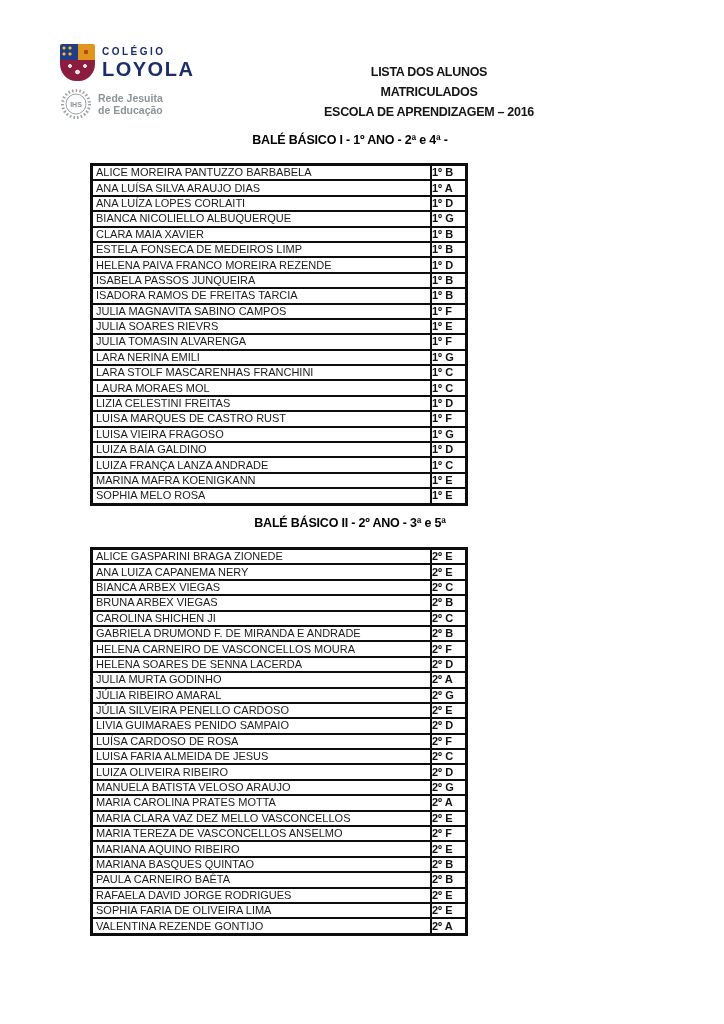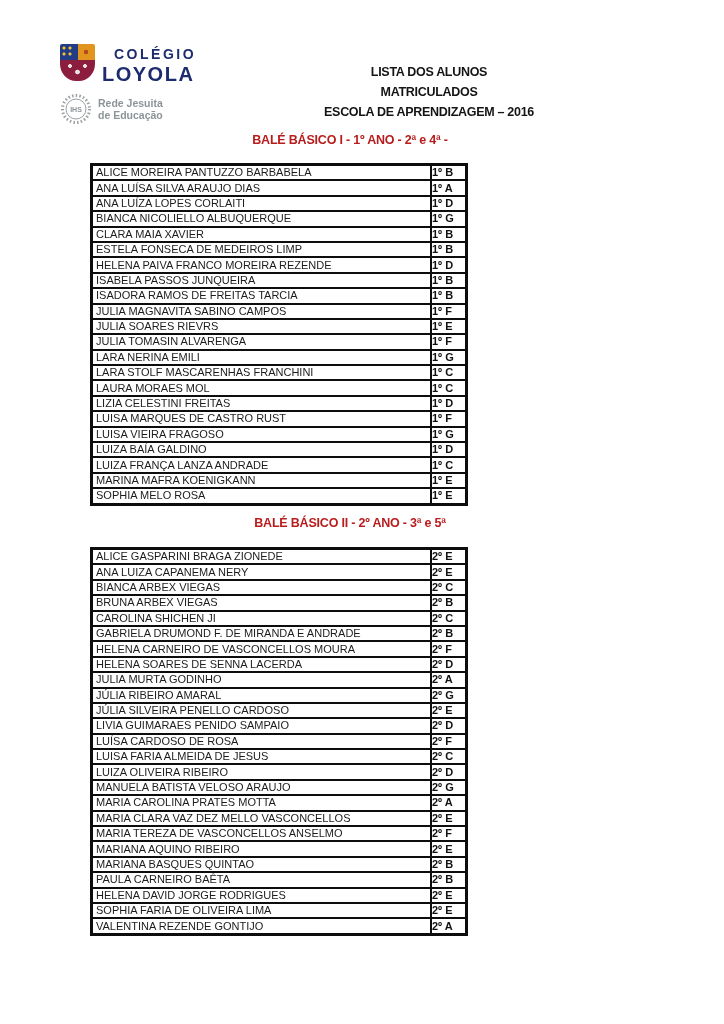--- a/index.html
+++ b/index.html
@@ -38,23 +38,22 @@
   }
   .shield .q3 {
     grid-column: 1 / span 2;
     background-color: var(--shield-maroon, #8c1d3f);
     background-image: radial-gradient(circle at 10px 6px, #e8e0e4 1.6px, transparent 2.2px),
                       radial-gradient(circle at 25px 6px, #e8e0e4 1.6px, transparent 2.2px),
                       radial-gradient(circle at 17.5px 12px, #e8e0e4 2px, transparent 2.7px);
   }
   .logo-names { margin-left:7px; padding-top:2px; }
   .logo-colegio {
-    font-size:14px; font-weight:bold; letter-spacing:2.5px;
+    font-size:10px; font-weight:bold; letter-spacing:2.5px;
     color: var(--name-blue, #1c2c6e);
-    margin-left: 12px;
   }
   .logo-loyola {
     font-size:20px; font-weight:bold; letter-spacing:1.5px;
     color: var(--name-blue, #1c2c6e);
     margin-top:1px;
   }
   .logo-bottom { display:flex; align-items:center; margin-top:7px;font-weight:bold; }
   .seal { flex:0 0 auto; }
   .rede {
     margin-left:6px;
@@ -70,21 +69,21 @@
     letter-spacing:-0.3px;
     color:#141414;
   }
 
   
   .section-heading {
     position:absolute; left:0; width:700px;
     text-align:center;
     font-weight:bold; font-size:12.5px;
     letter-spacing:-0.2px;
-    color:#b91c1c;
+    color:#000000;
   }
   #heading-0 { top:133px; }
   #heading-1 { top:516px; }
 
   
   table.roster {
     position:absolute; left:90px;
     border-collapse:collapse;
     border:3px solid #0d0d0d;
     padding-left:28px;
@@ -325,21 +324,21 @@
         </tr>
         <tr>
           <td class="name">MARIANA BASQUES QUINTAO</td>
           <td class="cls">2º B</td>
         </tr>
         <tr>
           <td class="name">PAULA CARNEIRO BAÊTA</td>
           <td class="cls">2º B</td>
         </tr>
         <tr>
-          <td class="name">HELENA DAVID JORGE RODRIGUES</td>
+          <td class="name">RAFAELA DAVID JORGE RODRIGUES</td>
           <td class="cls">2º E</td>
         </tr>
         <tr>
           <td class="name">SOPHIA FARIA DE OLIVEIRA LIMA</td>
           <td class="cls">2º E</td>
         </tr>
         <tr>
           <td class="name">VALENTINA REZENDE GONTIJO</td>
           <td class="cls">2º A</td>
         </tr>

